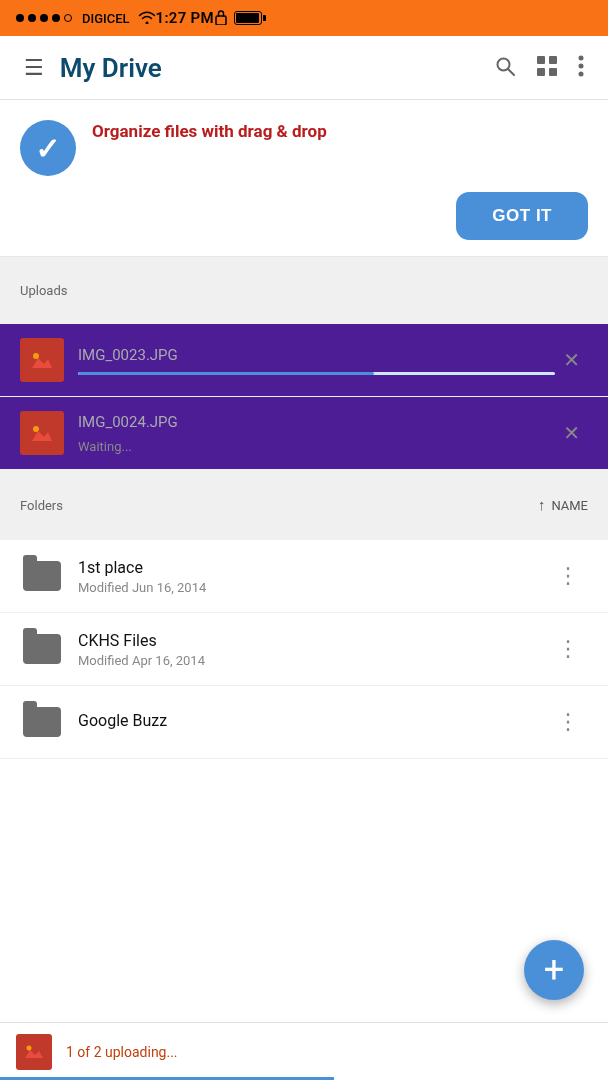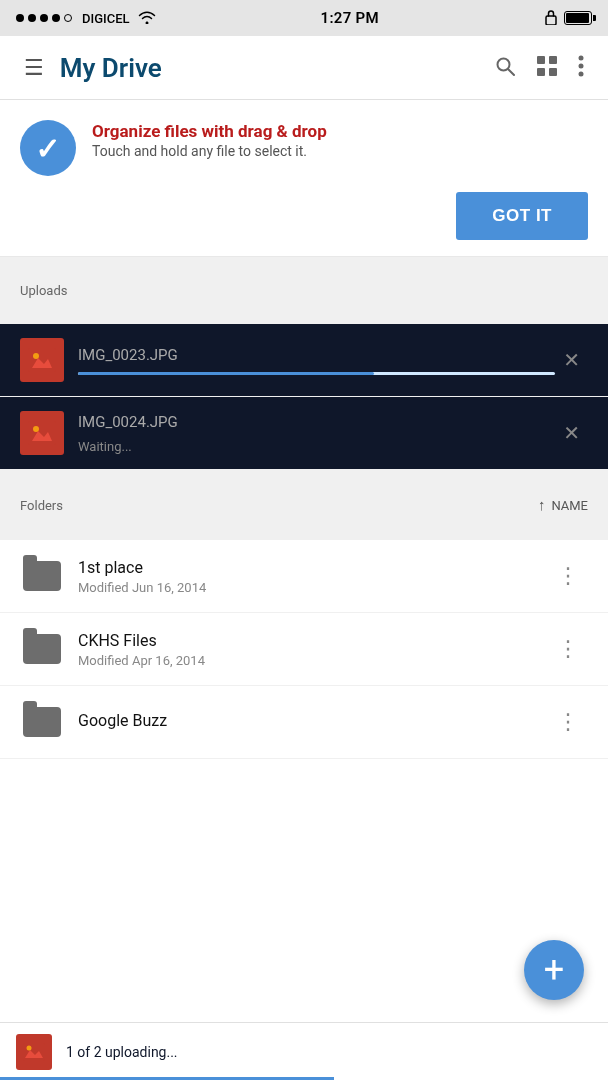--- a/index.html
+++ b/index.html
@@ -7,24 +7,23 @@
     body {
       font-family: 'Roboto', Arial, sans-serif;
       background: #fff;
       width: 608px;
       min-height: 1080px;
       overflow-x: hidden;
     }
 
     
     .status-bar {
-      background: #e5e5e5;
-      display: flex;
-      align-items: center;
-      justify-content: space-between;
+      background: #f97316;
+      display: flex;
+      align-items: center;
       padding: 6px 16px;
       height: 36px;
     }
     .status-left {
       display: flex;
       align-items: center;
       gap: 4px;
     }
     .status-dot {
       width: 8px; height: 8px;
@@ -170,21 +169,21 @@
     }
     .got-it-btn {
       background: #4a90d9;
       color: #fff;
       border: none;
       padding: 14px 36px;
       font-size: 17px;
       font-weight: 700;
       letter-spacing: 0.5px;
       cursor: pointer;
-      border-radius: 3px;
+      border-radius: 13px;
     }
 
     
     .section-label {
       background: #f0f0f0;
       padding: 26px 20px;
       font-size: 13px;
       color: #666;
       display: flex;
       align-items: center;
@@ -200,21 +199,21 @@
     .sort-arrow {
       font-size: 15px;
     }
 
     
     .upload-item {
       display: flex;
       align-items: center;
       padding: 14px 20px;
       border-bottom: 1px solid #f0f0f0;
-      background: #0f172a;
+      background: #4c1d95;
     }
     .upload-thumb {
       width: 44px;
       height: 44px;
       background: #c0392b;
       border-radius: 3px;
       display: flex;
       align-items: center;
       justify-content: center;
       flex-shrink: 0;
@@ -347,21 +346,21 @@
       height: 36px;
       background: #c0392b;
       border-radius: 3px;
       display: flex;
       align-items: center;
       justify-content: center;
       flex-shrink: 0;
     }
     .bottom-bar-text {
       font-size: 14px;
-      color: #0f172a;
+      color: #c2410c;
     }
     .bottom-progress-line {
       position: absolute;
       bottom: 0;
       left: 0;
       height: 3px;
       width: 55%;
       background: #4a90d9;
     }
   </style>
@@ -426,21 +425,20 @@
   </div>
 </div>
 
 <div class="banner">
   <div class="banner-top">
     <div class="banner-check-circle">
       <span style="font-size:30px; font-weight:bold; color:#fff;">✓</span>
     </div>
     <div class="banner-text">
       <div class="banner-title">Organize files with drag &amp; drop</div>
-      <div class="banner-subtitle">Touch and hold any file to select it.</div>
     </div>
   </div>
   <div class="banner-action">
     <button class="got-it-btn">GOT IT</button>
   </div>
 </div>
 
 <div class="section-label">
   <span>Uploads</span>
 </div>

